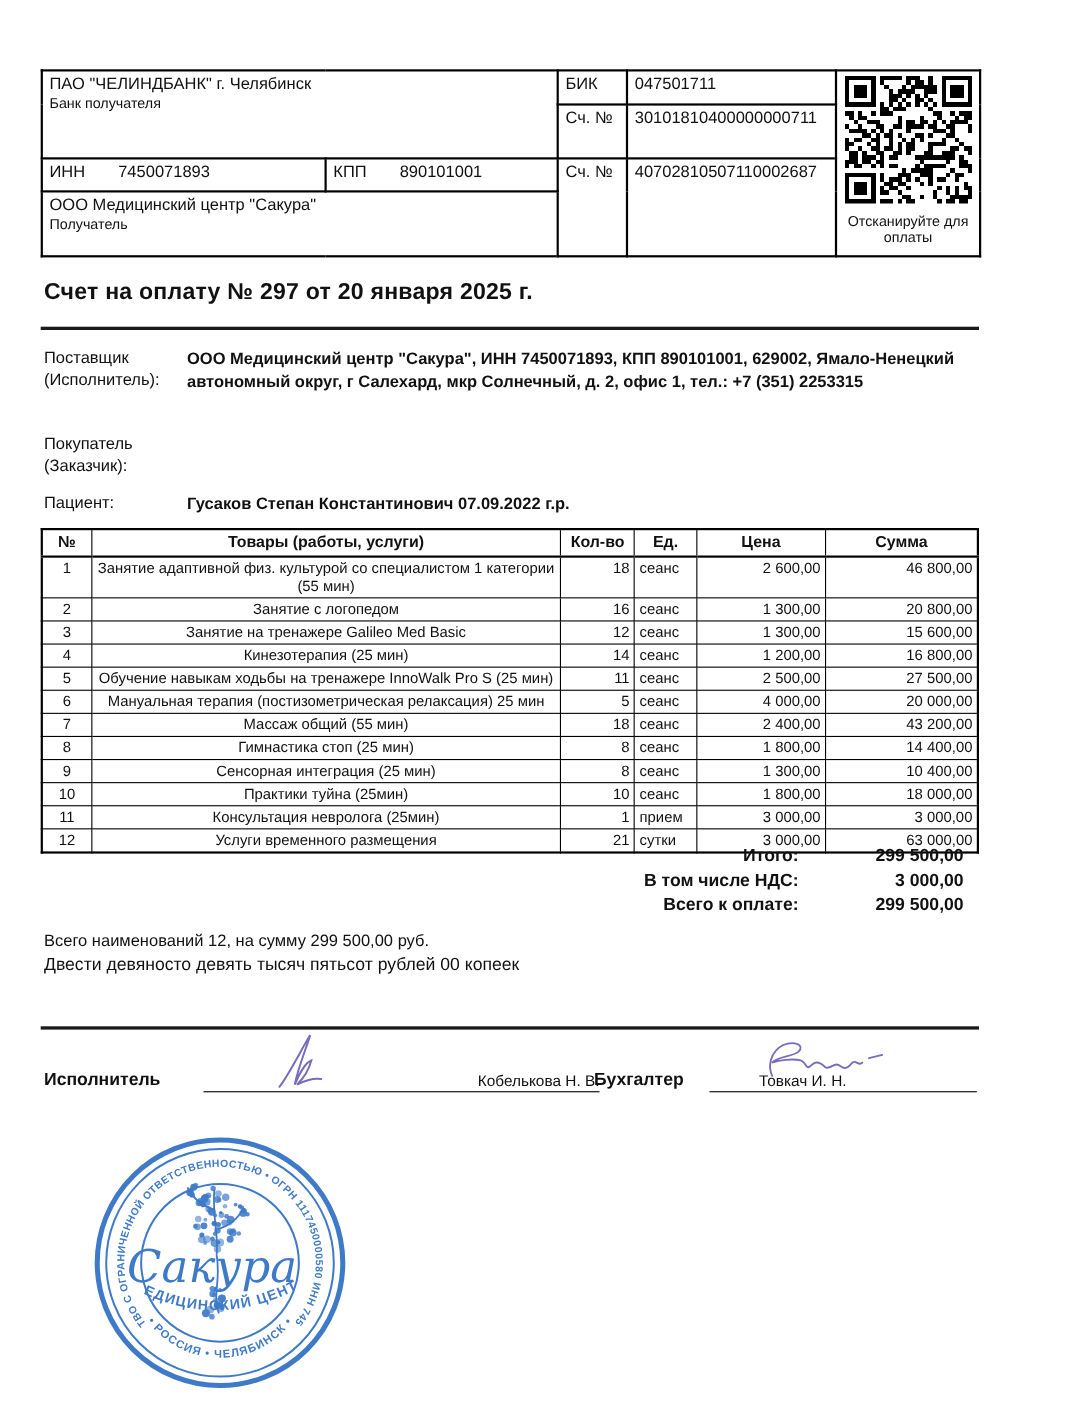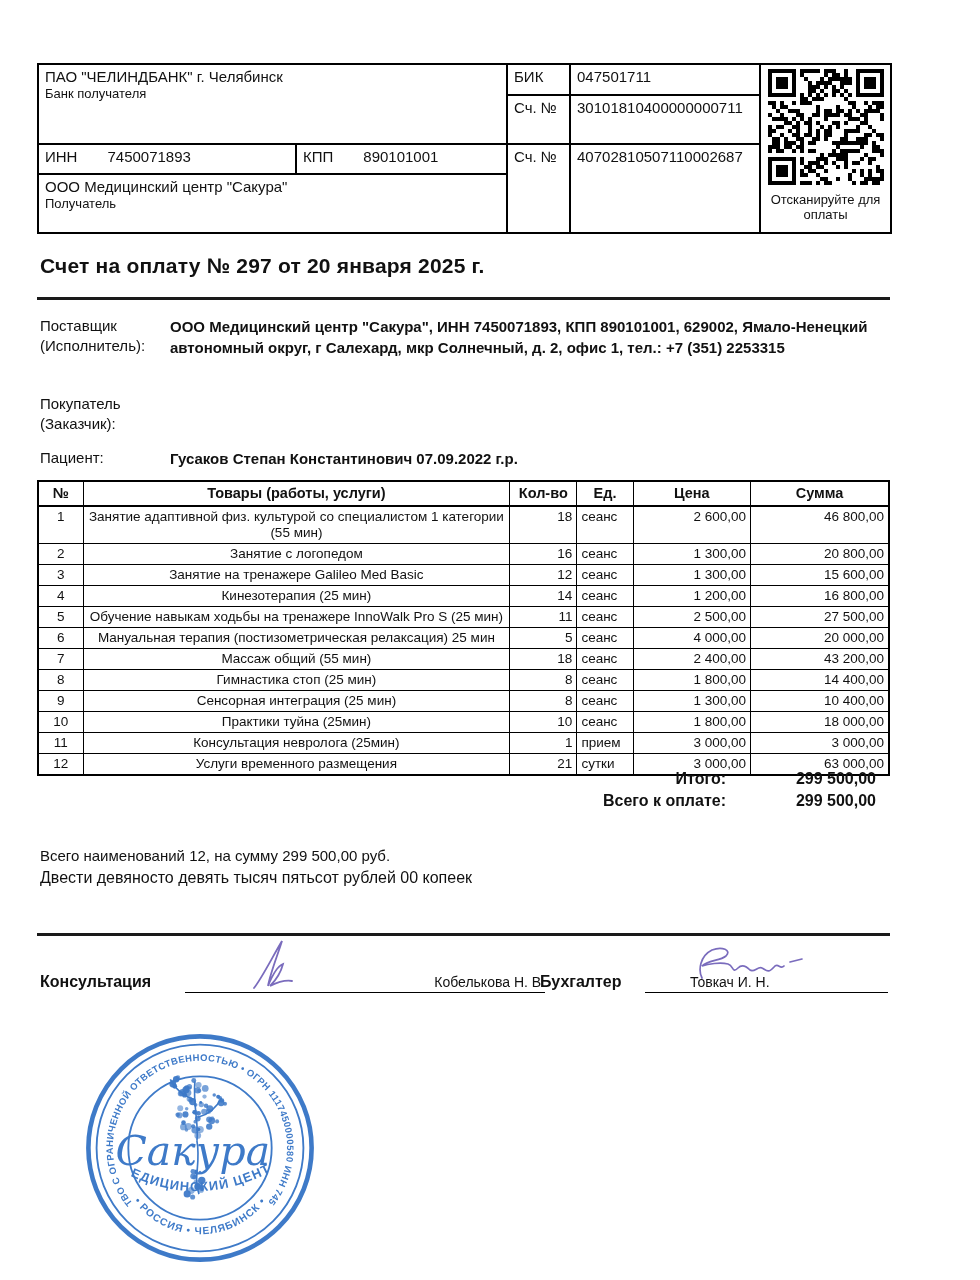--- a/index.html
+++ b/index.html
@@ -257,31 +257,35 @@
       </tr>
     </tbody>
 </table>
 
 <div class="abs totals" style="right:104px; top:768px;">
   <div class="totals-row">
     <div class="t-label">Итого:</div>
     <div class="t-value">299 500,00</div>
   </div>
   <div class="totals-row">
+    <div class="t-label">В том числе НДС:</div>
+    <div class="t-value">3 000,00</div>
+  </div>
+  <div class="totals-row">
     <div class="t-label">Всего к оплате:</div>
     <div class="t-value">299 500,00</div>
   </div>
 </div>
 
 <div class="abs summary-line" style="left:40px; top:847px;">Всего наименований 12, на сумму 299 500,00 руб.</div>
 <div class="abs amount-words" style="left:40px; top:869px;">Двести девяносто девять тысяч пятьсот рублей 00 копеек</div>
 
 <div class="abs thick-rule" style="left:37px; top:933px; width:853px;"></div>
 
-<div class="abs sig-label" style="left:40px; top:973px;">Консультация</div>
+<div class="abs sig-label" style="left:40px; top:973px;">Исполнитель</div>
 <div class="abs sig-line" style="left:185px; top:992px; width:360px;"></div>
 <svg class="abs" style="left:248px; top:936px;" width="60" height="60" viewBox="0 0 60 60">
   <path d="M6,52 C14,42 26,18 34,5 C30,18 22,38 20,50 C24,40 30,30 35,28 C33,36 28,44 22,50 C30,46 38,44 44,45" fill="none" stroke="#7a6cbd" stroke-width="1.8" stroke-linecap="round"></path>
 </svg>
 <div class="abs sig-name" style="left:300px; top:974px; width:245px; text-align:right;">Кобелькова Н. В.</div>
 
 <div class="abs sig-label" style="left:540px; top:973px;">Бухгалтер</div>
 <div class="abs sig-line" style="left:645px; top:992px; width:243px;"></div>
 <svg class="abs" style="left:688px; top:944px;" width="120" height="40" viewBox="0 0 120 40">
   <path d="M14,34 C10,26 12,12 24,6 C34,2 44,6 38,12 C32,17 20,16 14,22 C20,20 32,18 40,20 C46,22 44,30 50,24 C54,20 58,22 62,26 C66,29 70,22 74,24 C78,26 80,30 86,23 C90,18 92,26 96,22" fill="none" stroke="#7a6cbd" stroke-width="1.7" stroke-linecap="round"></path>

